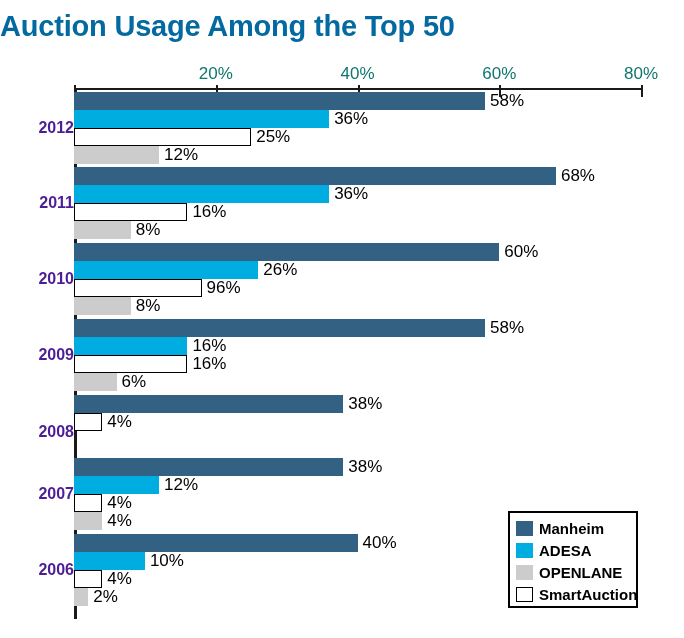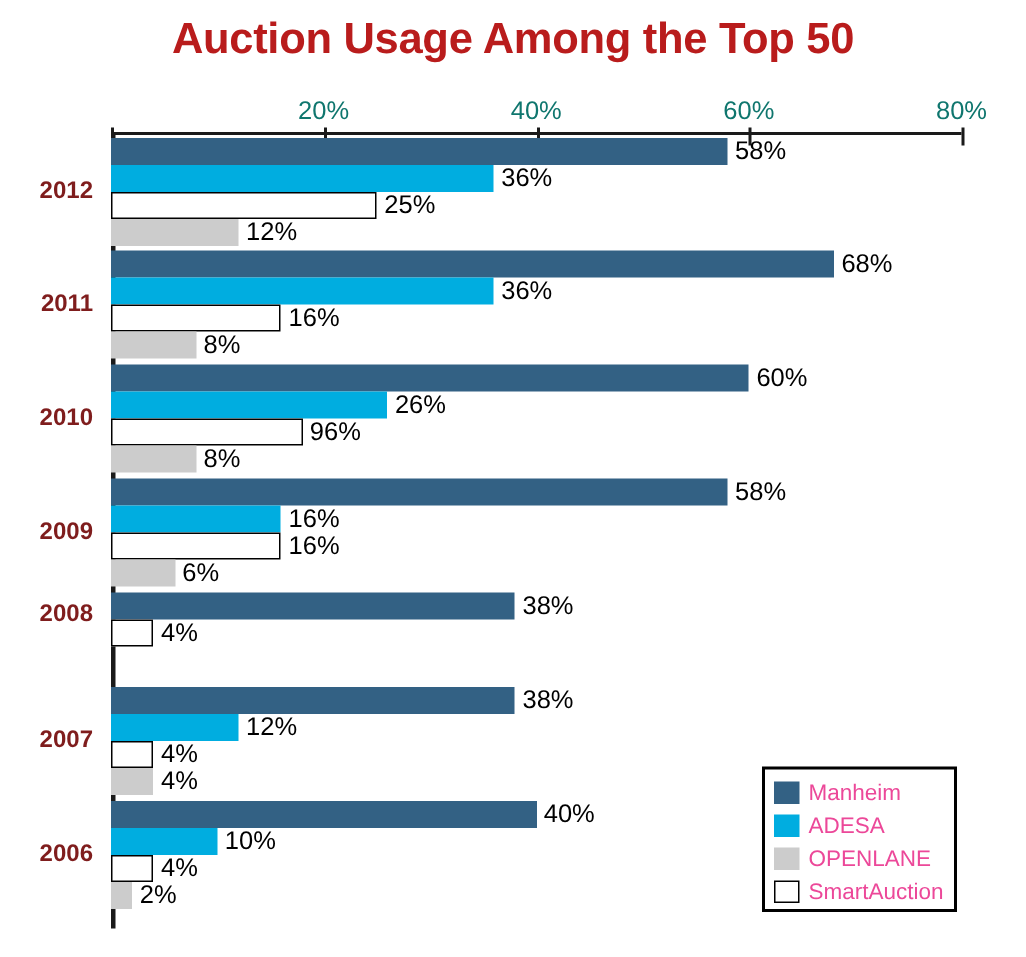--- a/index.html
+++ b/index.html
@@ -21,24 +21,23 @@
     width: 684px;
     height: 638px;
   }
 
   
   #chart-title {
     position: absolute;
     left: 0;
     top: 10px;
     width: 684px;
-    text-align: center;
     font-size: 29px;
     font-weight: bold;
-    color: #b91c1c;
+    color: #0369a1;
     letter-spacing: -0.2px;
     white-space: nowrap;
   }
 
   
   
   #plot-area {
     position: absolute;
     left: 74px;
     top: 88px;
@@ -83,24 +82,23 @@
 
   
   .year-group {
     position: absolute;
     left: 0;
     width: 567px;
   }
   .year-label {
     position: absolute;
     right: 100%;
-    margin-right: 12px;
     font-size: 16px;
     font-weight: bold;
-    color: #7f1d1d;
+    color: #4c1d95;
     white-space: nowrap;
     line-height: 1;
   }
 
   .bar-row {
     position: relative;
     height: 18px;
     width: 100%;
   }
   .bar {
@@ -147,23 +145,24 @@
     margin-right: 6px;
     box-sizing: border-box;
     flex: 0 0 auto;
   }
   .legend-swatch.s0 { background: #336184; }
   .legend-swatch.s1 { background: #00ade0; }
   .legend-swatch.s2 { background: #ffffff; border: 1.5px solid #000000; }
   .legend-swatch.s3 { background: #cccccc; }
   .legend-label {
     font-size: 15px;
-    color: #ec4899;
+    color: #000000;
     white-space: nowrap;
     line-height: 1;
+    font-weight: bold;
   }
 </style>
 </head>
 <body>
 
 <div id="chart-root">
 
   <div id="chart-title">Auction Usage Among the Top 50</div>
 
   <div id="axis-top">
@@ -258,21 +257,21 @@
       </div>
       <div class="year-group" style="top: 307px;">
         <div class="bar-row">
           <div class="bar s0" style="width: 269.325px;"></div>
           <div class="bar-value" style="left: 274.325px;">38%</div>
         </div>
         <div class="bar-row">
           <div class="bar s2" style="width: 28.35px;"></div>
           <div class="bar-value" style="left: 33.35px;">4%</div>
         </div>
-        <div class="year-label" style="top: 7px;">2008</div>
+        <div class="year-label" style="top: 29px;">2008</div>
       </div>
       <div class="year-group" style="top: 370px;">
         <div class="bar-row">
           <div class="bar s0" style="width: 269.325px;"></div>
           <div class="bar-value" style="left: 274.325px;">38%</div>
         </div>
         <div class="bar-row">
           <div class="bar s1" style="width: 85.05px;"></div>
           <div class="bar-value" style="left: 90.05px;">12%</div>
         </div>

